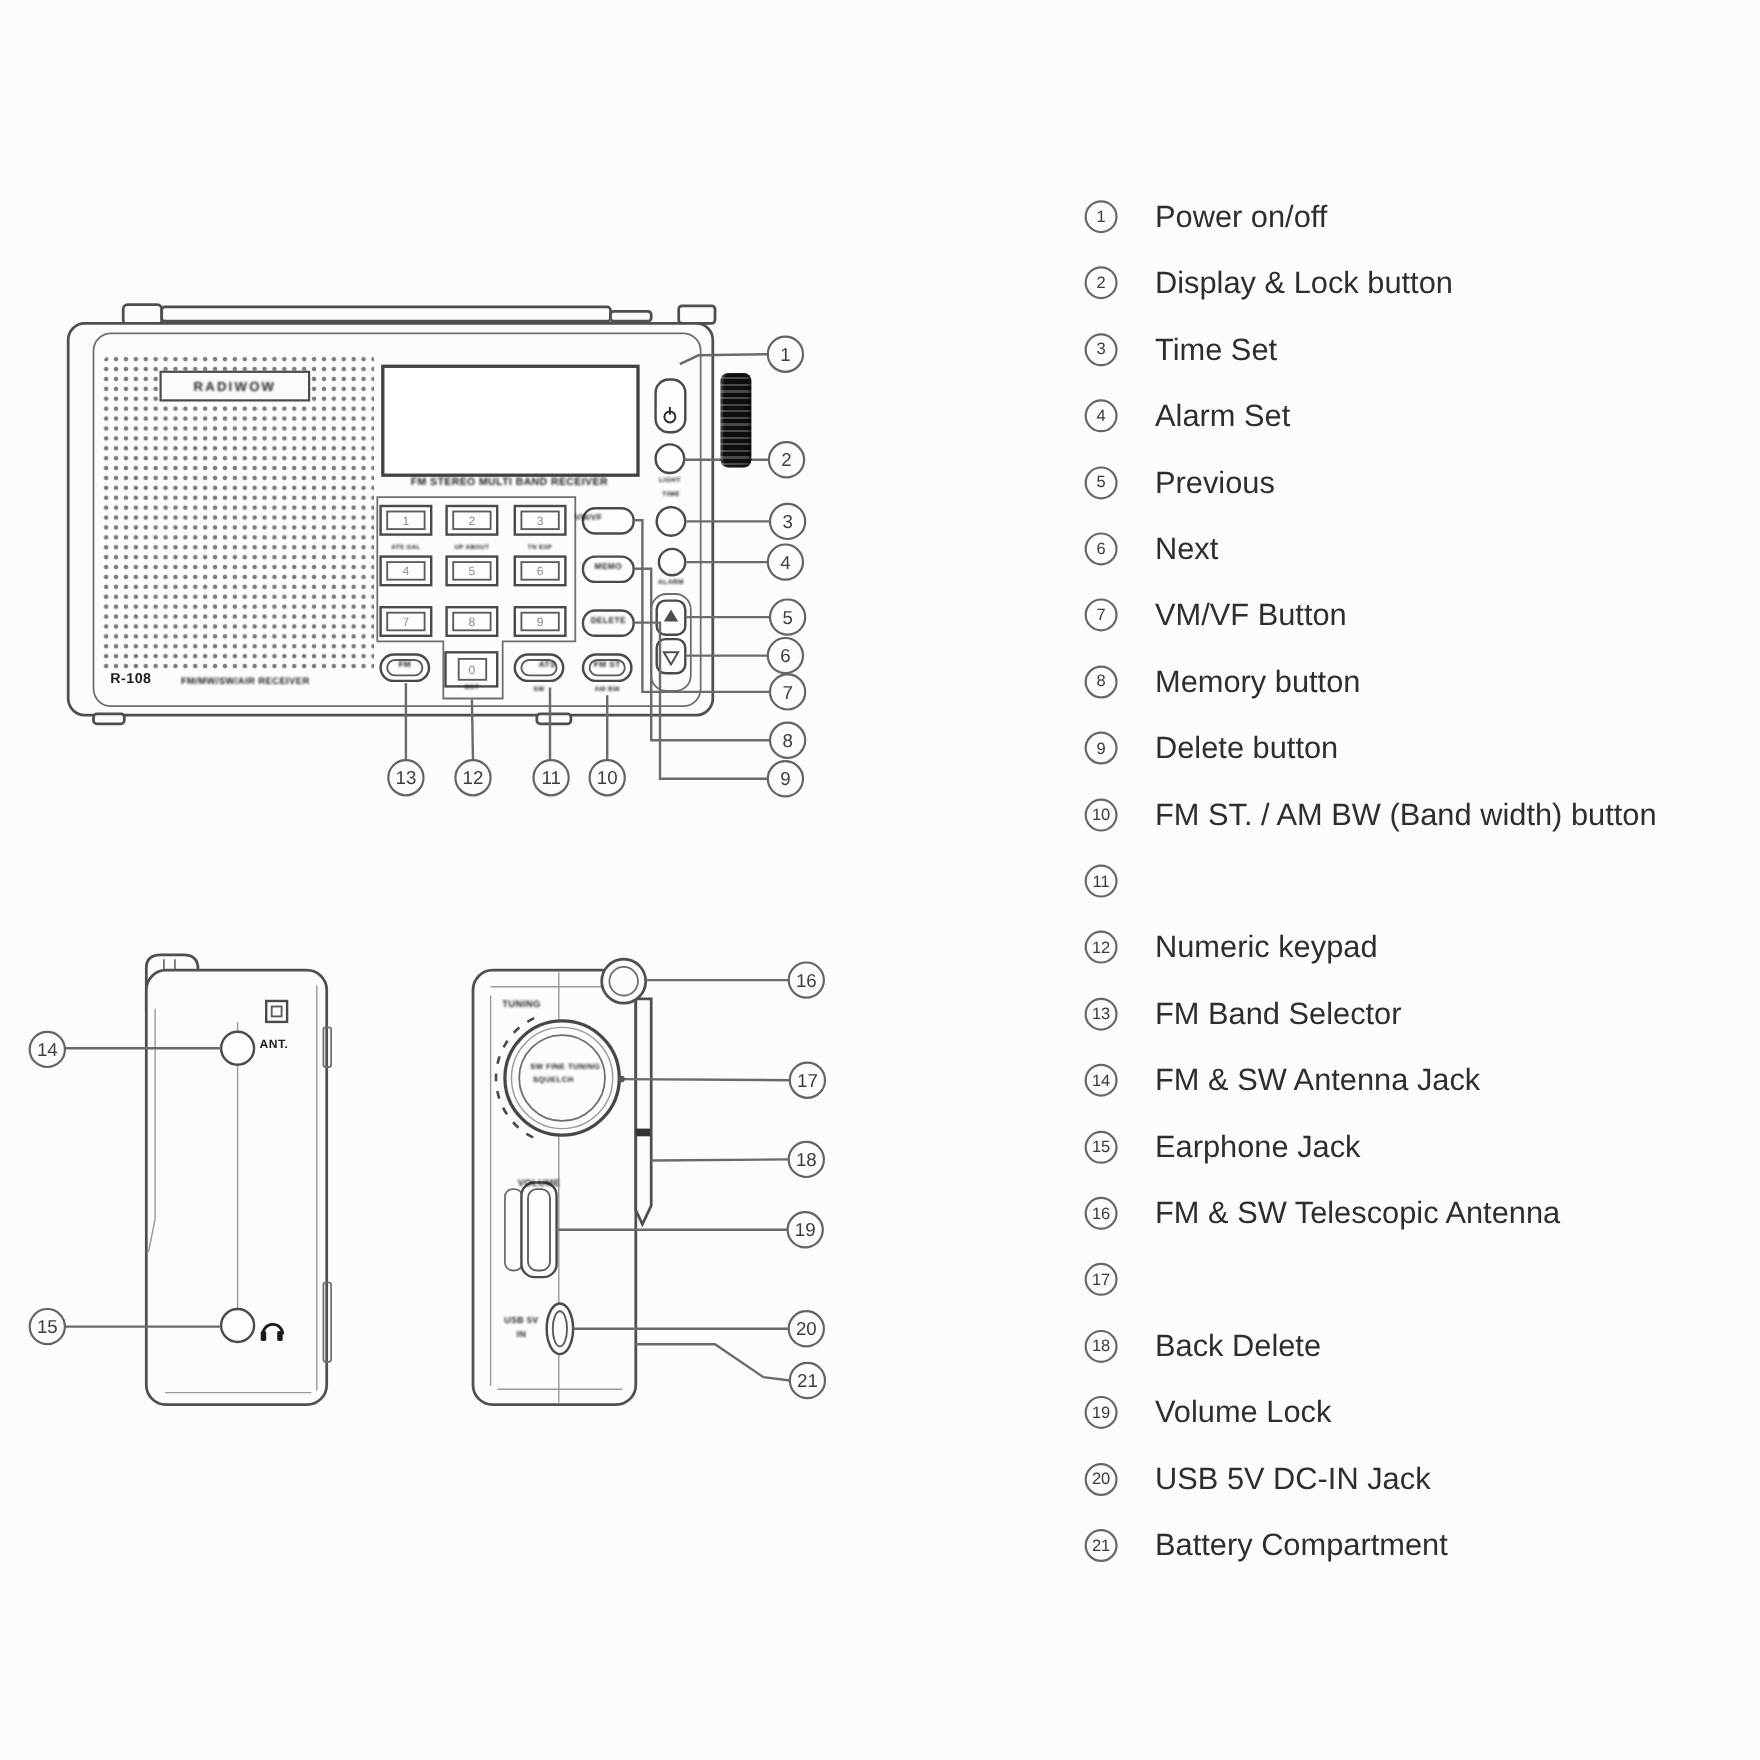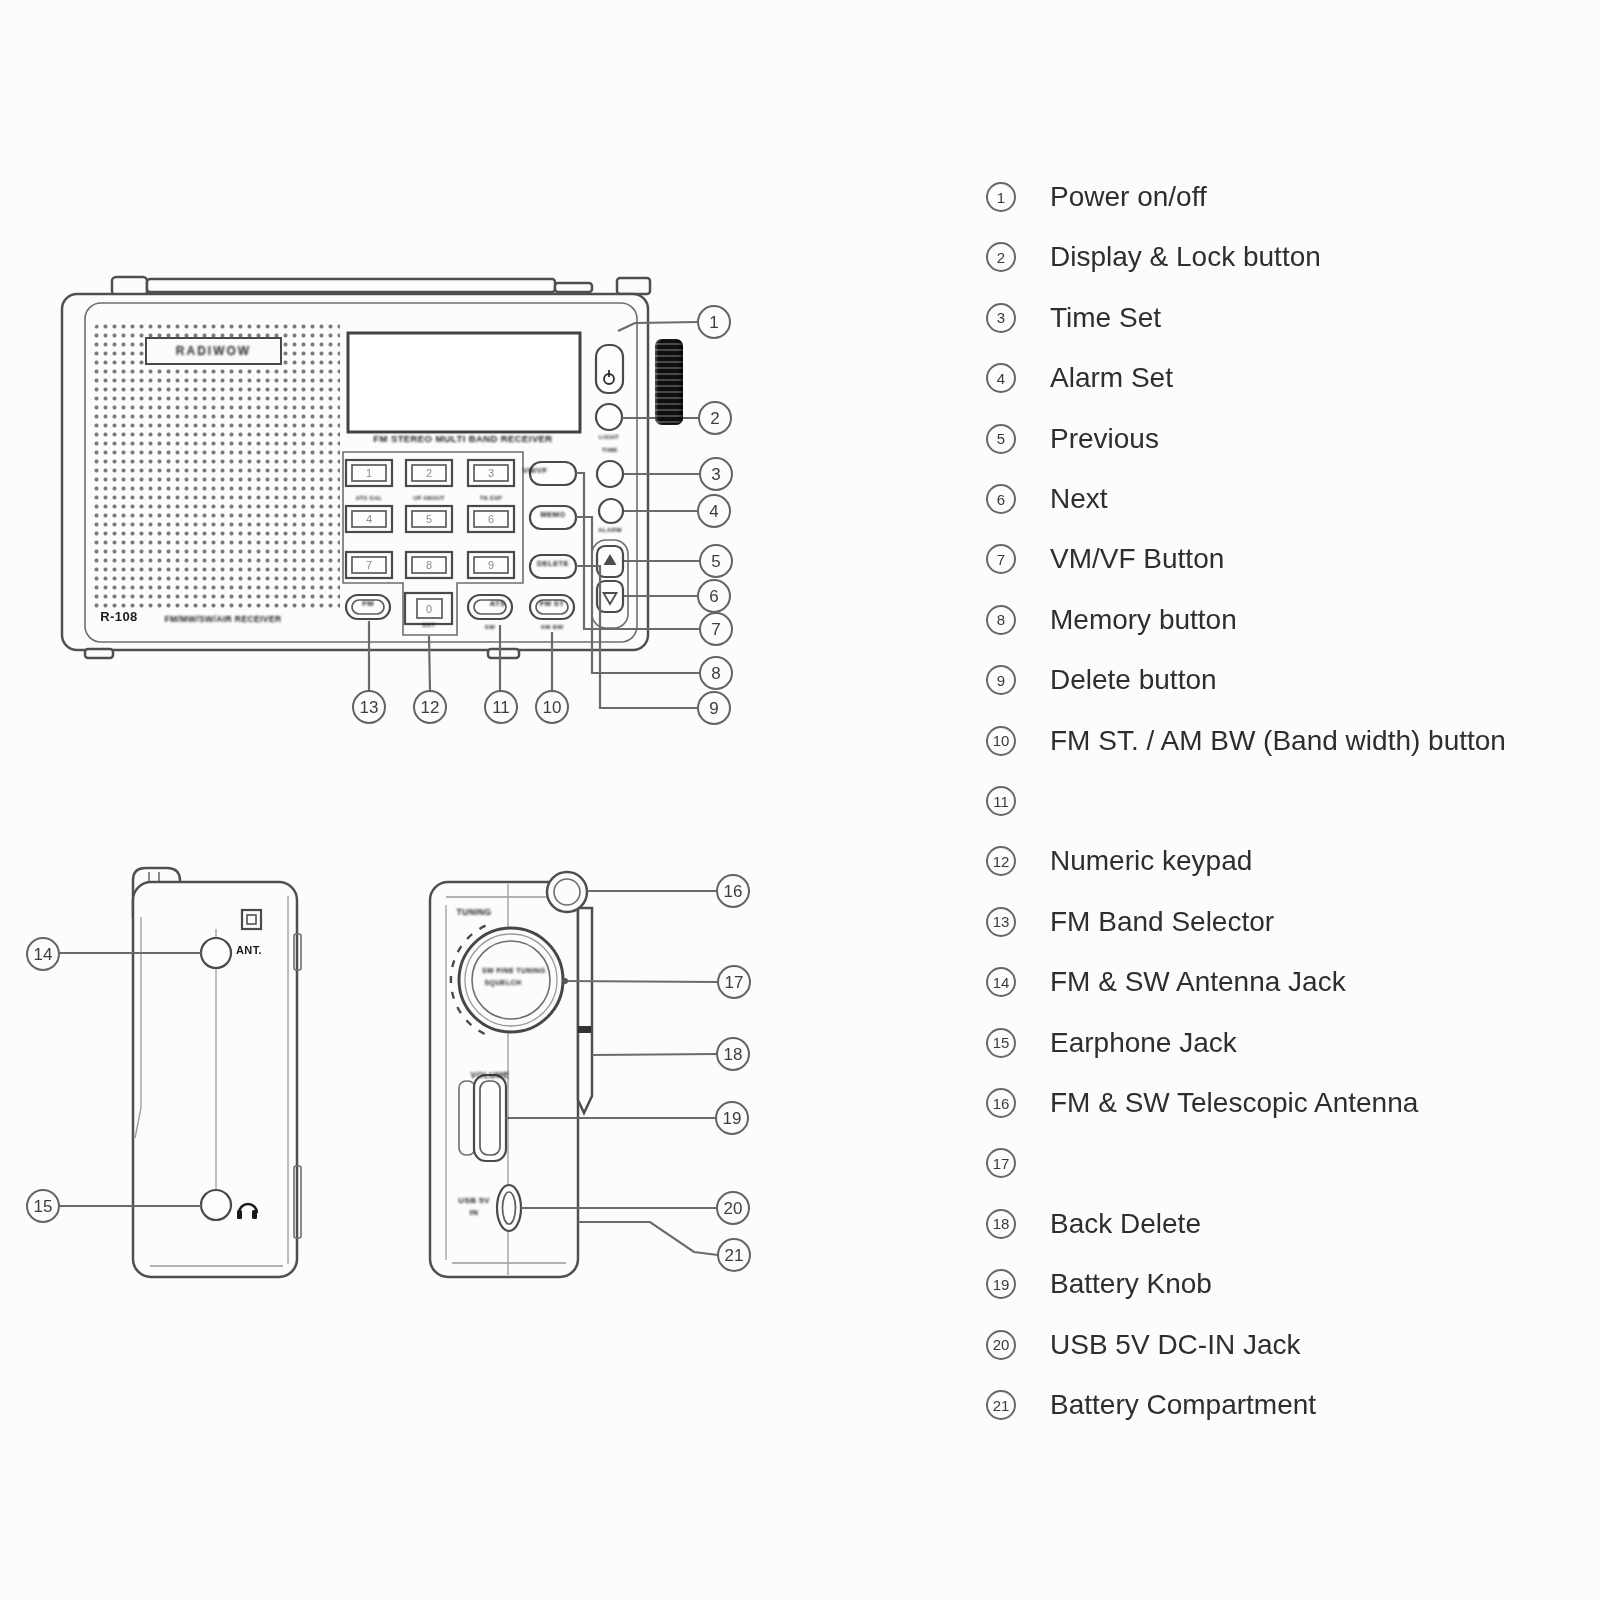--- a/index.html
+++ b/index.html
@@ -382,21 +382,21 @@
       </div>
       <div class="lrow" style="top: 1146.4px;">
         <span class="lnum">17</span>
       </div>
       <div class="lrow" style="top: 1206.8px;">
         <span class="lnum">18</span>
         <span class="llabel">Back Delete</span>
       </div>
       <div class="lrow" style="top: 1267.2px;">
         <span class="lnum">19</span>
-        <span class="llabel">Battery Knob</span>
+        <span class="llabel">Volume Lock</span>
       </div>
       <div class="lrow" style="top: 1327.6px;">
         <span class="lnum">20</span>
         <span class="llabel">USB 5V DC-IN Jack</span>
       </div>
       <div class="lrow" style="top: 1388px;">
         <span class="lnum">21</span>
         <span class="llabel">Battery Compartment</span>
       </div>
     </div>

